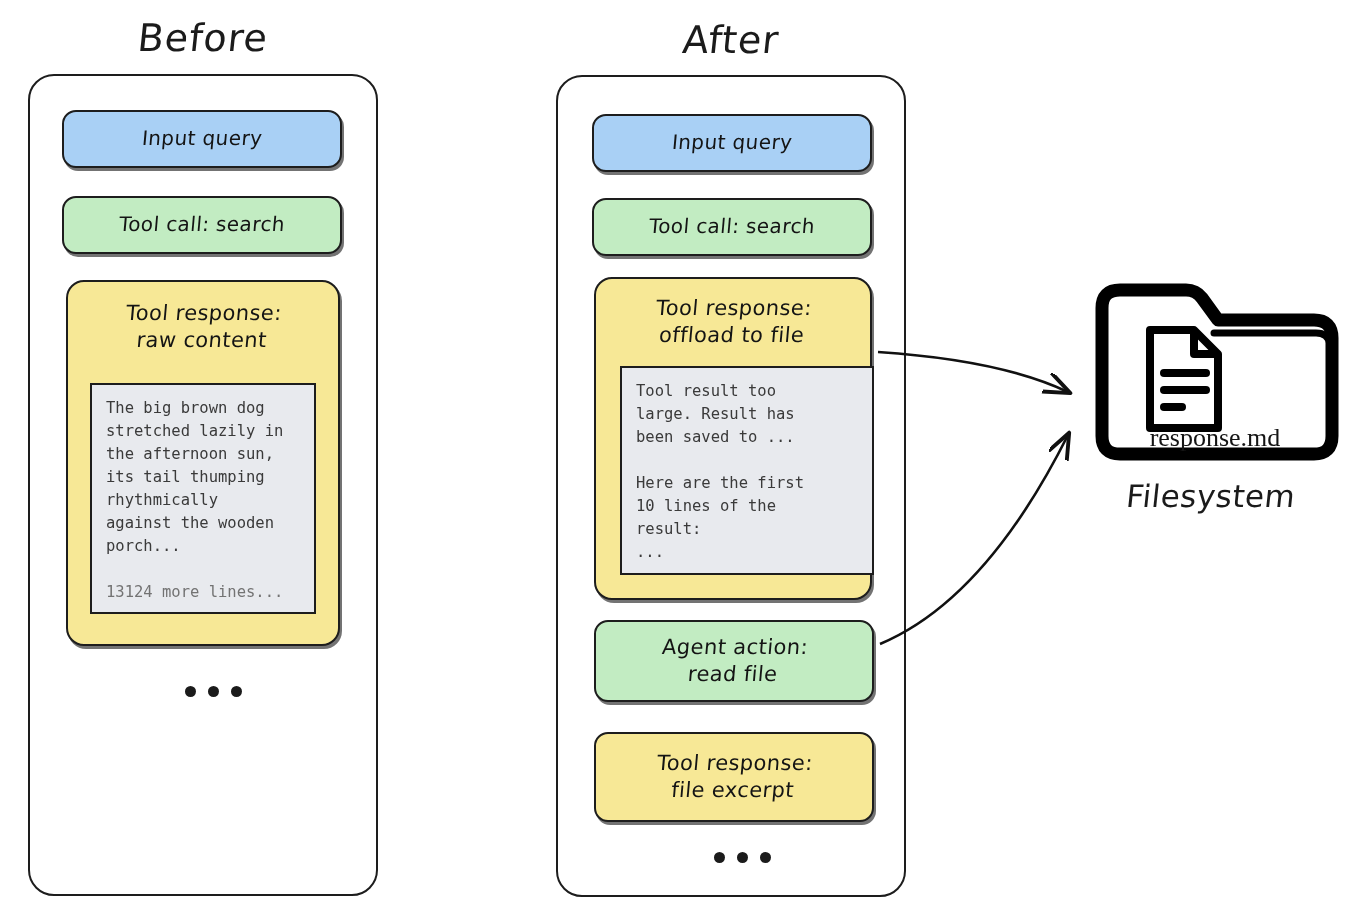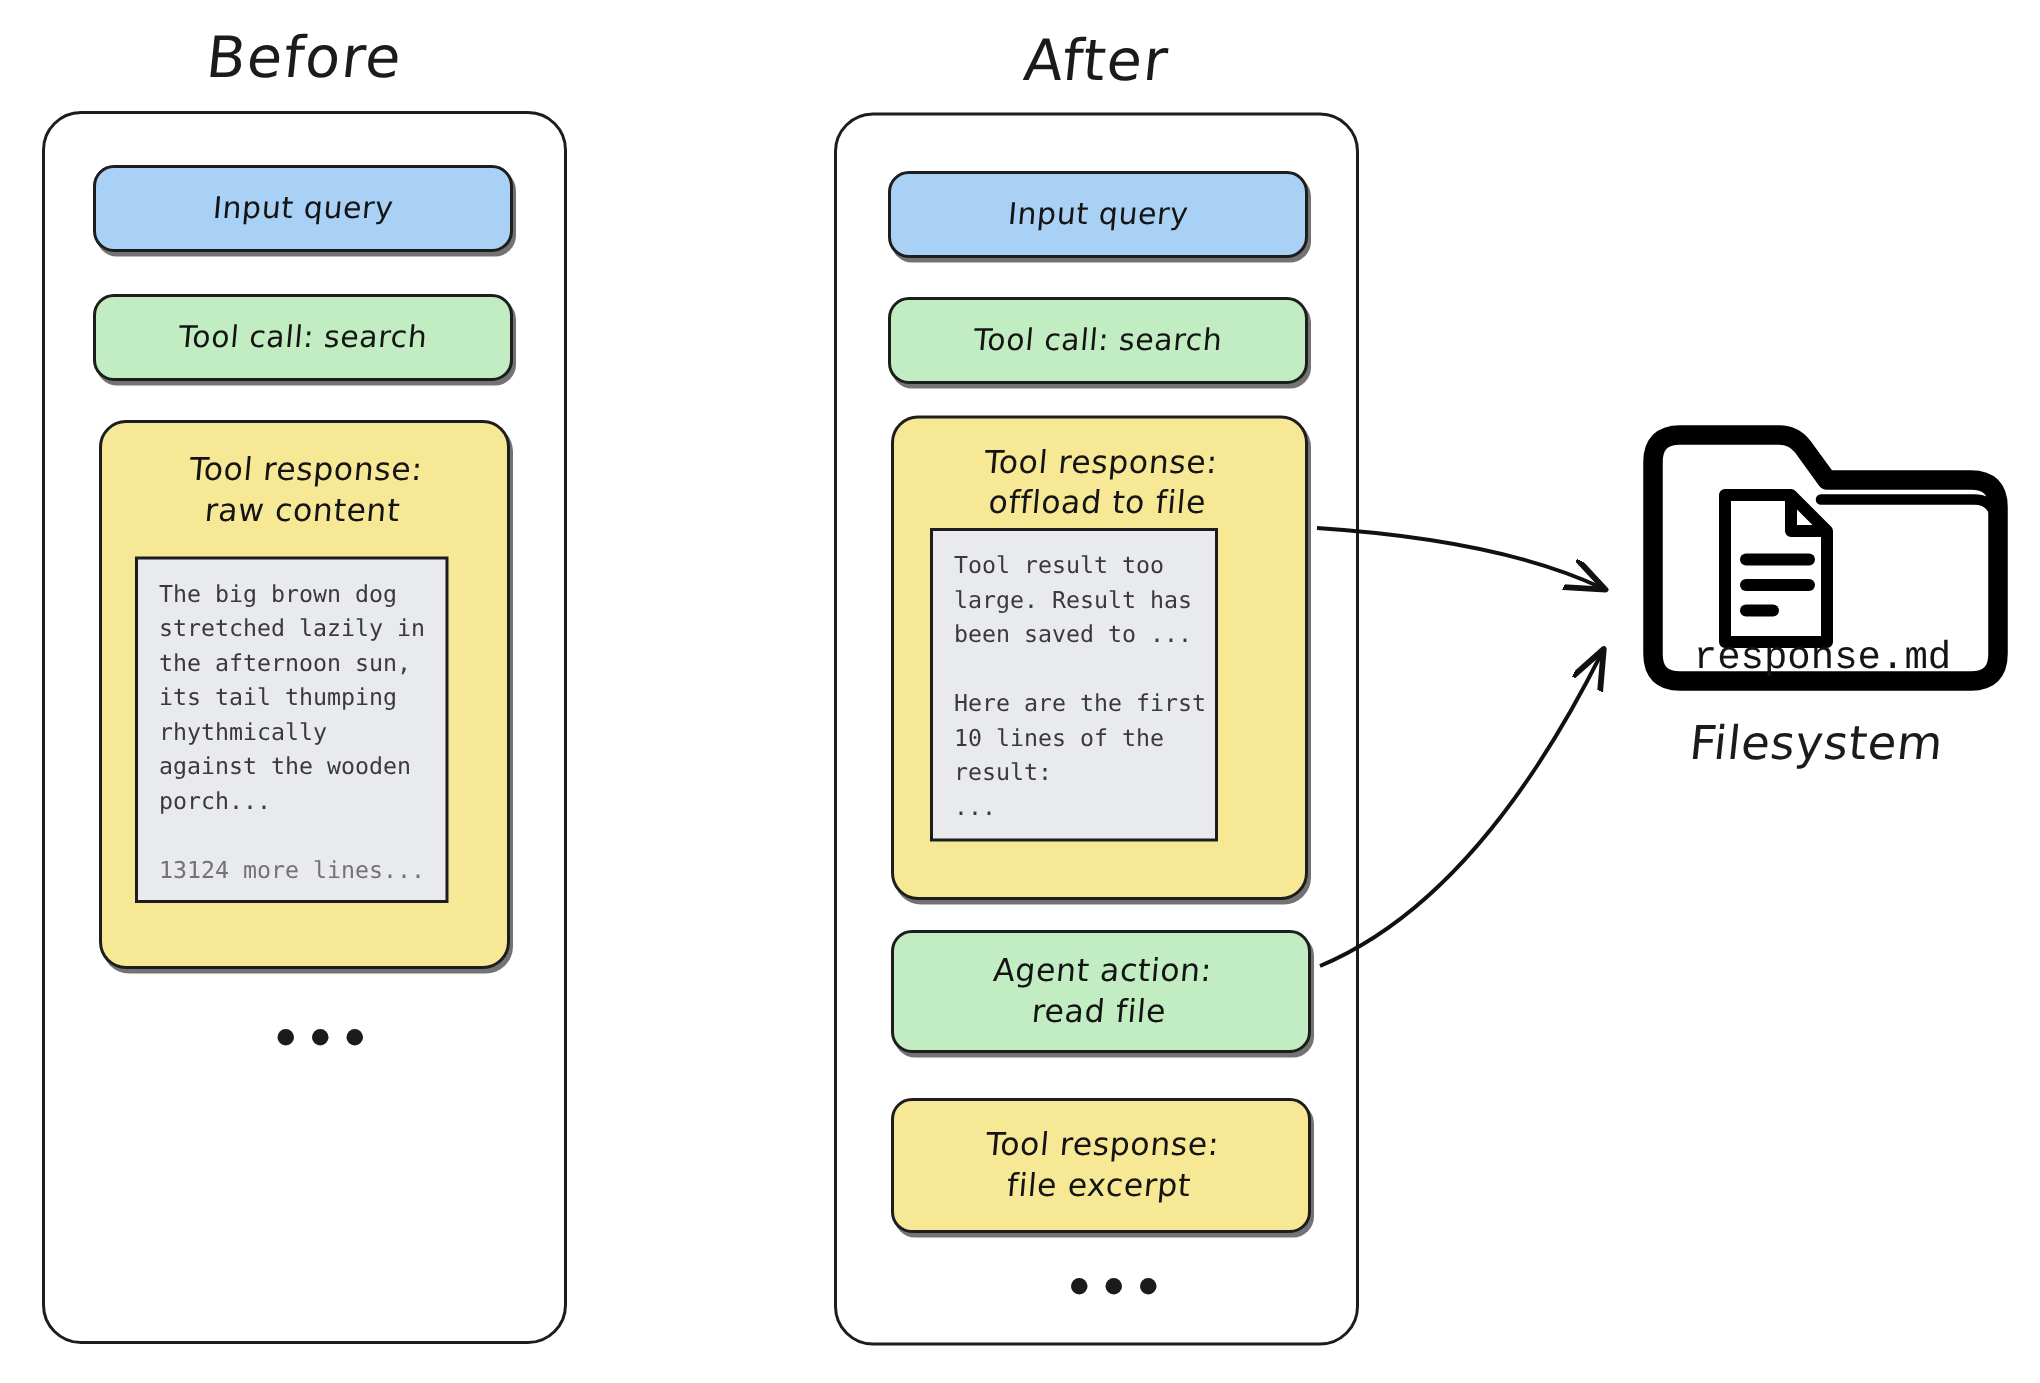--- a/index.html
+++ b/index.html
@@ -90,22 +90,22 @@
     border: 2px solid #1d1d1d;
     box-sizing: border-box;
     font-family: "DejaVu Sans Mono", monospace;
     font-size: 15.5px;
     line-height: 1.48;
     color: #3a3a3a;
     padding: 12px 10px 10px 14px;
     white-space: pre;
     overflow: hidden;
   }
-  #before-code { left: 90px;  top: 371px; width: 209px; height: 231px; }
-  #after-code  { left: 620px; top: 352px; width: 192px; height: 209px; }
+  #before-code { left: 90px;  top: 383px; width: 226px; height: 231px; }
+  #after-code  { left: 620px; top: 366px; width: 254px; height: 209px; }
   .code-warn { color: #737373; display: block; }
 
   
   .ellipsis {
     position: absolute;
     display: flex;
     gap: 12px;
     align-items: center;
   }
   .ellipsis span {
@@ -124,21 +124,21 @@
     top: 278px;
     width: 260px;
     height: 245px;
   }
   #folder-icon { position: absolute; left: 0; top: 0; }
   #file-name-label {
     position: absolute;
     left: 0; top: 145px;
     width: 250px;
     text-align: center;
-    font-family: Liberation Mono, monospace;
+    font-family: Liberation Serif, serif;
     font-size: 26px;
     color: #141414;
     letter-spacing: 0px;
   }
   #filesystem-label {
     position: absolute;
     left: -4px; top: 200px;
     width: 250px;
     text-align: center;
     font-family: "DejaVu Sans", sans-serif;

